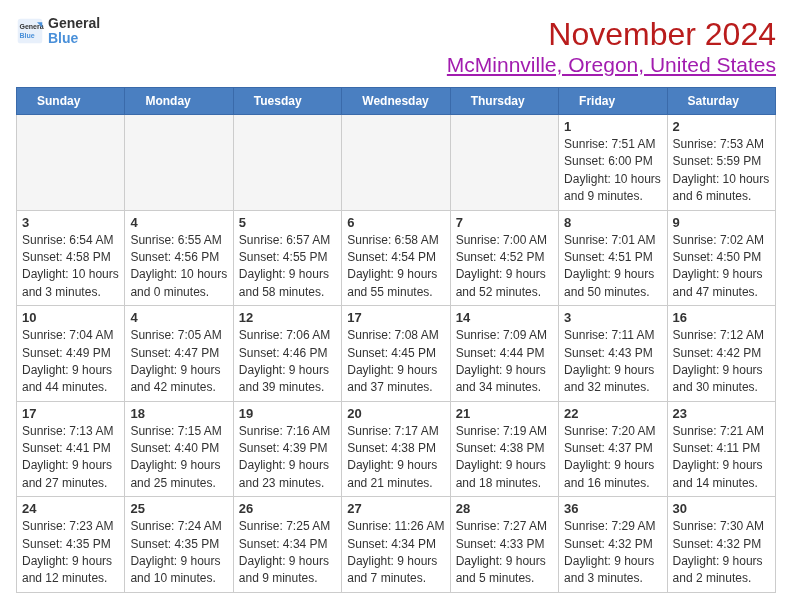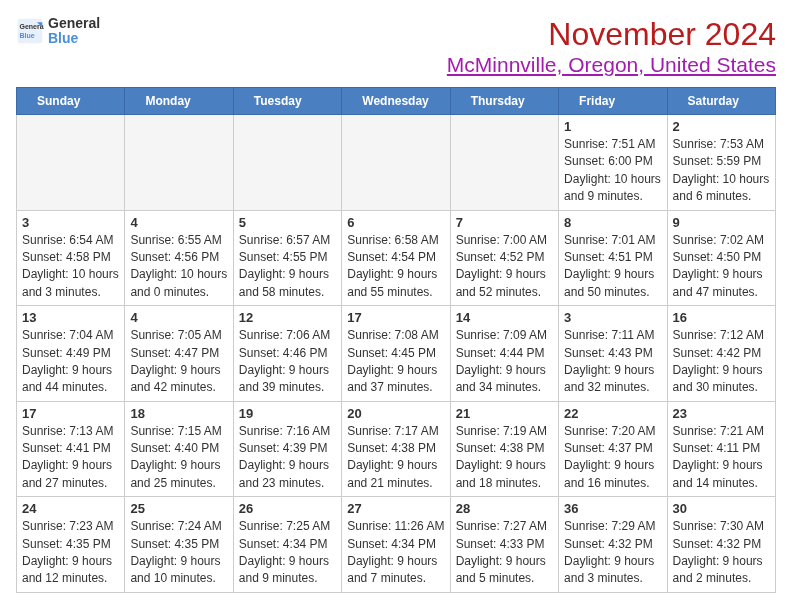--- a/index.html
+++ b/index.html
@@ -194,21 +194,21 @@
         <td>
           <span class="day-number">9</span>
           <div class="day-info">Sunrise: 7:02 AM
 Sunset: 4:50 PM
 Daylight: 9 hours
 and 47 minutes.</div>
         </td>
       </tr>
       <tr>
         <td>
-          <span class="day-number">13</span>
+          <span class="day-number">10</span>
           <div class="day-info">Sunrise: 7:04 AM
 Sunset: 4:49 PM
 Daylight: 9 hours
 and 44 minutes.</div>
         </td>
         <td>
           <span class="day-number">4</span>
           <div class="day-info">Sunrise: 7:05 AM
 Sunset: 4:47 PM
 Daylight: 9 hours

